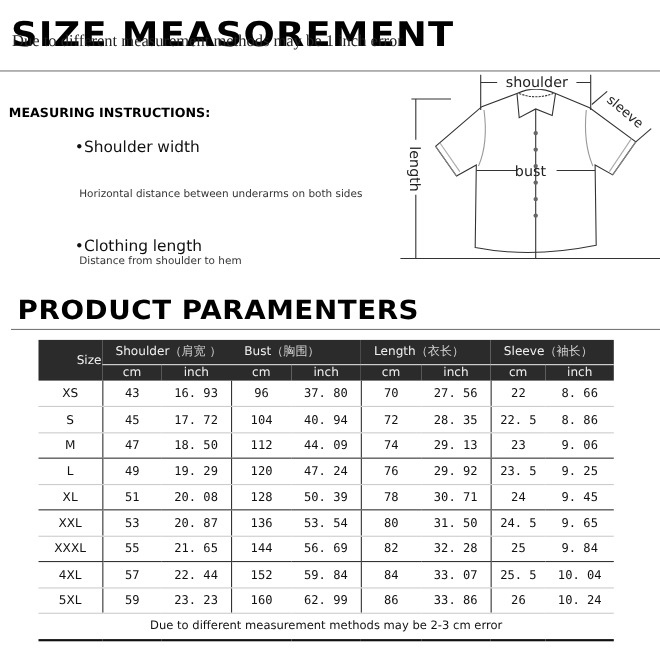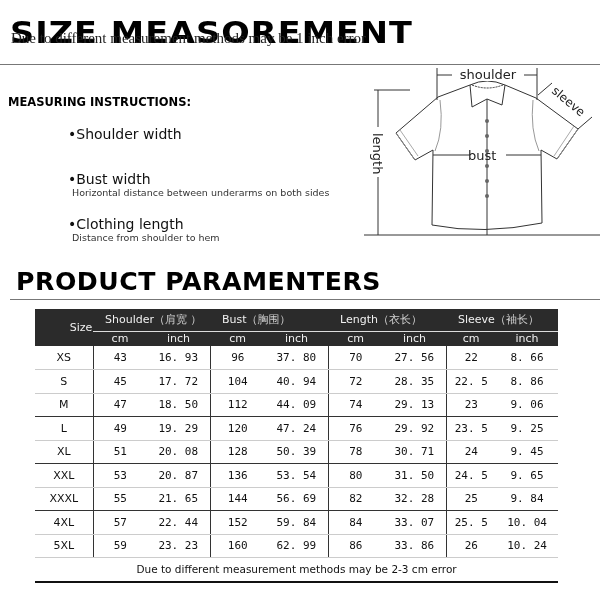--- a/index.html
+++ b/index.html
@@ -62,21 +62,20 @@
 <div class="title-main">SIZE  MEASOREMENT</div>
 <div class="title-note">Due to different measurement methods may be 1 inch error</div>
 <div class="rule-top"></div>
 
 <div class="instr-heading">MEASURING INSTRUCTIONS:</div>
 
 <div class="instr-item" style="top:126px;">
   <span class="name">•Shoulder width</span>
 </div>
 <div class="instr-item" style="top:171px;">
-  <span class="name">•Bust width</span>
   <span class="desc">Horizontal distance between underarms on both sides</span>
 </div>
 <div class="instr-item" style="top:216px;">
   <span class="name">•Clothing length</span>
   <span class="desc">Distance from shoulder to hem</span>
 </div>
 
 <div class="diagram">
   <svg width="240" height="190" viewBox="0 0 240 190">
     <g fill="none" stroke="#333" stroke-width="1">

